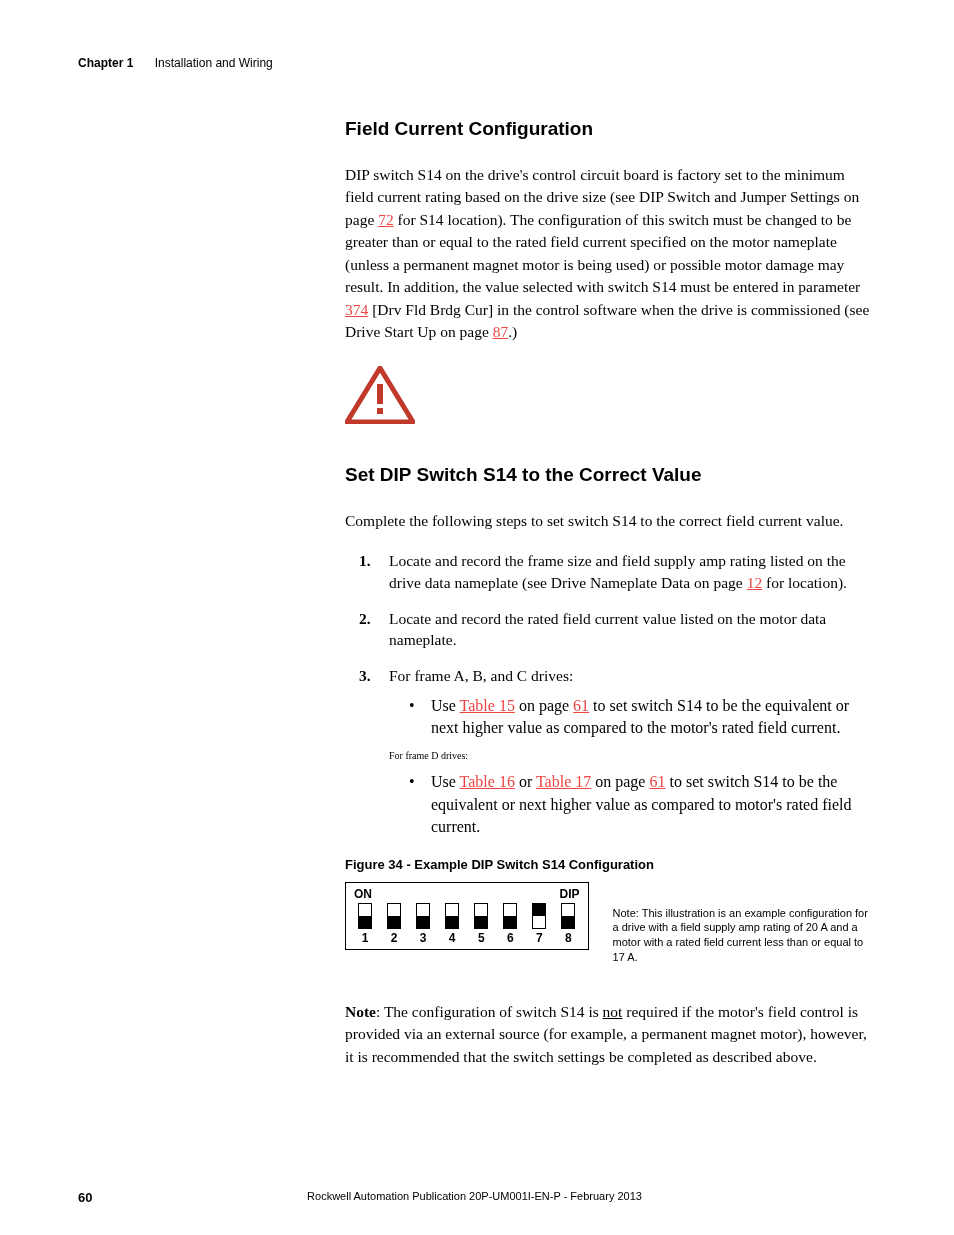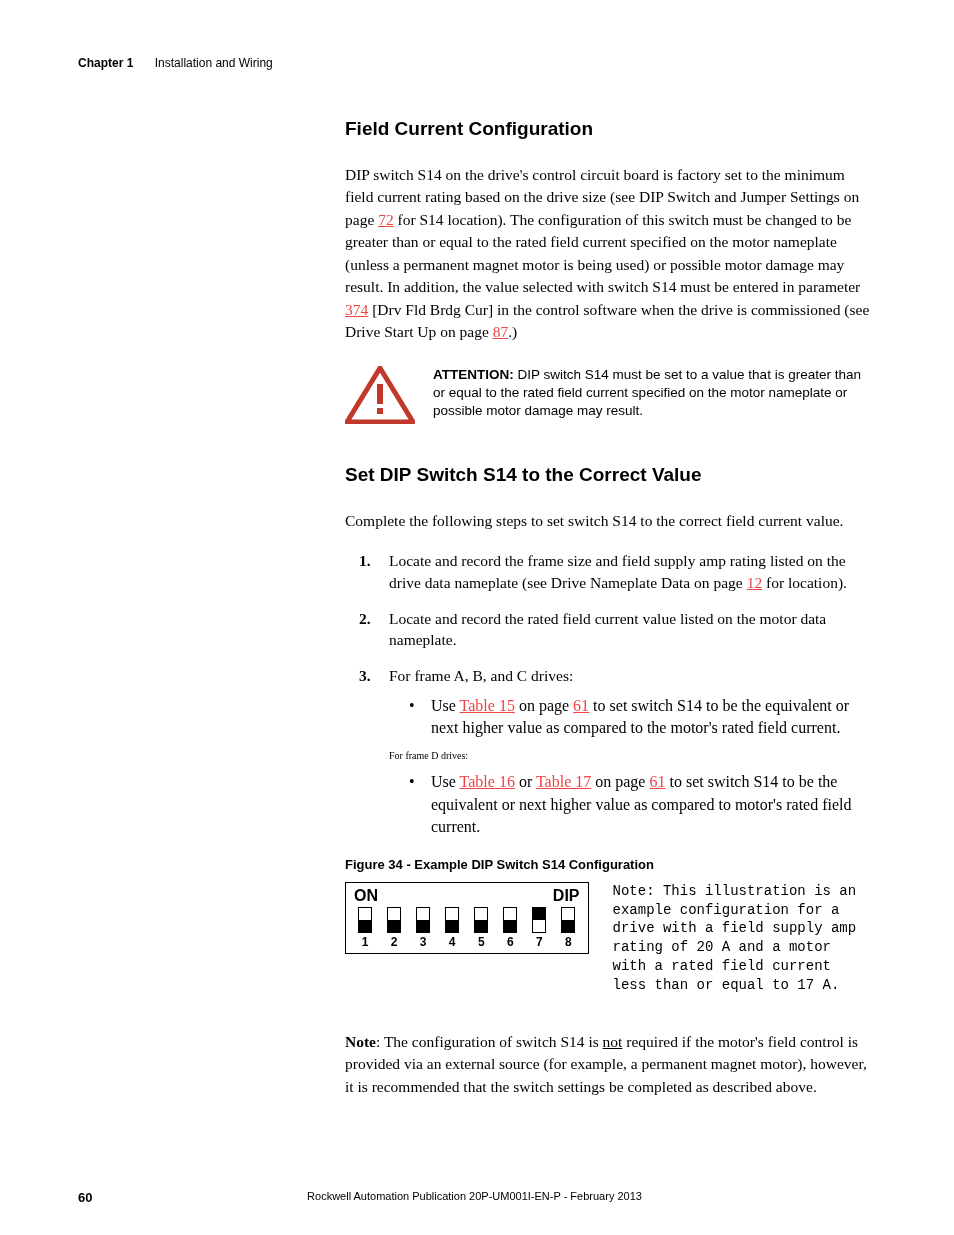--- a/index.html
+++ b/index.html
@@ -25,30 +25,30 @@
   ol.steps { list-style: none; counter-reset: step; margin: 18px 0 0 14px; }
   ol.steps > li { counter-increment: step; position: relative; padding-left: 30px; font-size: 15.5px; line-height: 1.4; margin-bottom: 14px; }
   ol.steps > li::before { content: counter(step) "."; position: absolute; left: 0; font-weight: bold; }
   ul.bullets { list-style: none; margin: 8px 0 0 20px; }
   ul.bullets > li { position: relative; padding-left: 22px; font-size: 16px; line-height: 1.4; margin-bottom: 6px; }
   ul.bullets > li::before { content: "•"; position: absolute; left: 0; }
   .framed-sub { font-size: 10px; margin: 10px 0 8px 0; }
   .fig-caption { font-family: Arial, Helvetica, sans-serif; font-weight: bold; font-size: 13px; margin: 18px 0 10px 0; }
   .fig-row { display: flex; gap: 24px; align-items: flex-start; margin-bottom: 36px; }
   .dip-box { border: 1px solid #000; width: 244px; padding: 4px 8px 2px 8px; font-family: Arial, Helvetica, sans-serif; }
-  .dip-top { display: flex; justify-content: space-between; font-weight: bold; font-size: 16px; text-align: center; }
+  .dip-top { display: flex; justify-content: space-between; font-weight: bold; font-size: 12px; text-align: center; }
   .dip-slots { display: flex; justify-content: space-between; margin: 2px 0; }
   .slot { width: 22px; display: flex; flex-direction: column; align-items: center; }
   .sw { width: 14px; height: 26px; border: 1px solid #000; display: flex; flex-direction: column; }
   .sw .half { flex: 1; }
   .sw.on .half.top { background: #000; }
   .sw.off .half.bot { background: #000; }
   .sw .half.top { border-bottom: 0; }
   .slot .num { font-weight: bold; font-size: 12px; margin-top: 2px; }
-  .fig-note { font-family: Liberation Mono, monospace; font-size: 14px; line-height: 1.35; width: 258px; }
+  .fig-note { font-family: Liberation Sans, sans-serif; font-size: 11px; line-height: 1.35; width: 258px; margin-top: 24px; }
   .underline { text-decoration: underline; }
   .footer {
     position: absolute; bottom: 30px; left: 78px; right: 83px;
     display: flex; justify-content: space-between; align-items: baseline;
     font-family: Arial, Helvetica, sans-serif;
     text-align: right;
   }
   .footer .pnum { font-weight: bold; font-size: 13px; }
   .footer .pub { font-size: 11px; position: absolute; left: 50%; transform: translateX(-50%); }
 </style>
@@ -68,23 +68,20 @@
     <span>DIP switch S14 on the drive's control circuit board is factory set to the minimum field current rating based on the drive size (see DIP Switch and Jumper Settings on page </span><a class="xref">72</a><span> for S14 location). The configuration of this switch must be changed to be greater than or equal to the rated field current specified on the motor nameplate (unless a permanent magnet motor is being used) or possible motor damage may result. In addition, the value selected with switch S14 must be entered in parameter </span><a class="xref">374</a><span> [Drv Fld Brdg Cur] in the control software when the drive is commissioned (see Drive Start Up on page </span><a class="xref">87</a><span>.)</span>
   </p>
 
   <div class="attention-block">
     <div class="attention-icon">
       <svg viewBox="0 0 70 58">
           <polygon points="35,2 68,56 2,56" fill="none" stroke="#c0392b" stroke-width="5" stroke-linejoin="round"></polygon>
           <rect x="32" y="18" width="6" height="20" fill="#c0392b"></rect>
           <rect x="32" y="42" width="6" height="6" fill="#c0392b"></rect>
         </svg>
-    </div>
-    <div class="attention-text">
-      <span class="lead">ATTENTION:</span><span> DIP switch S14 must be set to a value that is greater than or equal to the rated field current specified on the motor nameplate or possible motor damage may result.</span>
     </div>
   </div>
 
   <h2>Set DIP Switch S14 to the Correct Value</h2>
 
   <p class="body">Complete the following steps to set switch S14 to the correct field current value.</p>
 
   <ol class="steps">
     <li>
       <span>Locate and record the frame size and field supply amp rating listed on the drive data nameplate (see Drive Nameplate Data on page </span><a class="xref">12</a><span> for location).</span>

